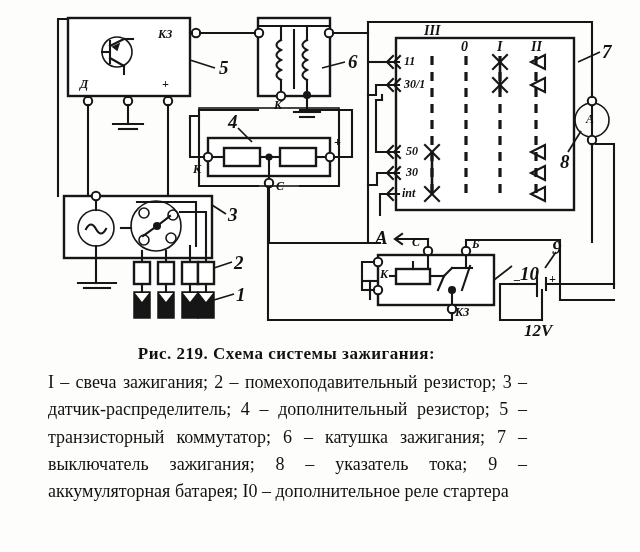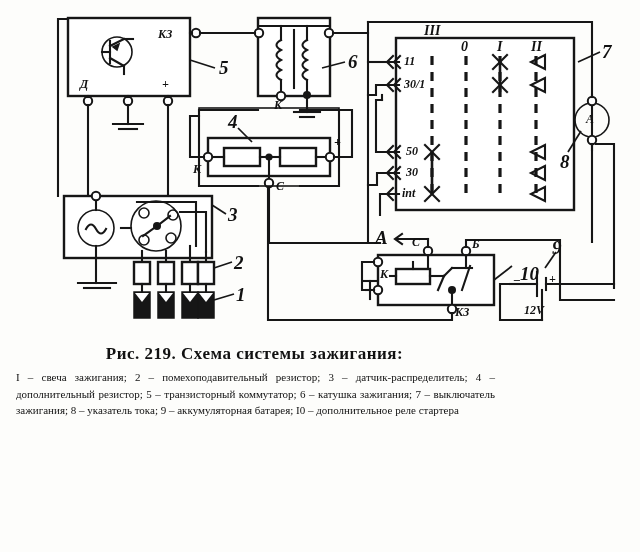--- a/index.html
+++ b/index.html
@@ -19,24 +19,24 @@
   svg#schematic .fillblk{fill:#161616;stroke:#161616;stroke-width:1.5;}
   svg#schematic .lead{stroke:#161616;stroke-width:1.7;fill:none;}
 
   .lbl{position:absolute;font-family:"Liberation Serif",serif;
        font-style:italic;font-weight:700;color:#111;white-space:nowrap;
        line-height:1;}
   .num{font-size:19px;}
   .tm{font-size:12px;}
   .colh{font-size:14px;font-weight:700;font-style:italic;}
 
-  #caption{position:absolute;left:0;top:344px;width:509px;}
+  #caption{position:absolute;left:0;top:344px;width:509px;padding-left:32px;}
   #capTitle{text-align:center;font-size:17px;font-weight:700;
             letter-spacing:.5px;padding-bottom:5px;}
-  #capBody{font-size:11px;line-height:1.52;padding:0 14px 0 16px;
+  #capBody{font-size:18px;line-height:1.52;padding:0 14px 0 16px;
            text-align:justify;}
 </style>
 </head>
 <body>
 
 <div id="root">
 
   <svg id="schematic" viewBox="0 0 640 345">
 
     <g>
@@ -347,21 +347,21 @@
 
   <div class="lbl tm" style="left:412px;top:236px;">С</div>
   <div class="lbl tm" style="left:472px;top:238px;">Б</div>
   <div class="lbl tm" style="left:380px;top:268px;">К</div>
   <div class="lbl tm" style="left:455px;top:306px;">КЗ</div>
   <div class="lbl num" style="left:375px;top:228px;">А</div>
   <div class="lbl tm" style="left:586px;top:113px;font-style:italic;">А</div>
 
   <div class="lbl tm" style="left:514px;top:273px;">–</div>
   <div class="lbl tm" style="left:549px;top:273px;">+</div>
-  <div class="lbl tm" style="left:524px;top:304px;font-size:12px;">12V</div>
+  <div class="lbl tm" style="left:524px;top:322px;font-size:17px;">12V</div>
 
   <div class="lbl tm" style="left:404px;top:55px;">11</div>
   <div class="lbl tm" style="left:404px;top:78px;">30/1</div>
   <div class="lbl tm" style="left:406px;top:145px;">50</div>
   <div class="lbl tm" style="left:406px;top:166px;">30</div>
   <div class="lbl tm" style="left:402px;top:187px;">int</div>
 
   <div class="lbl colh" style="left:424px;top:24px;">III</div>
   <div class="lbl colh" style="left:461px;top:40px;">0</div>
   <div class="lbl colh" style="left:497px;top:40px;">I</div>

